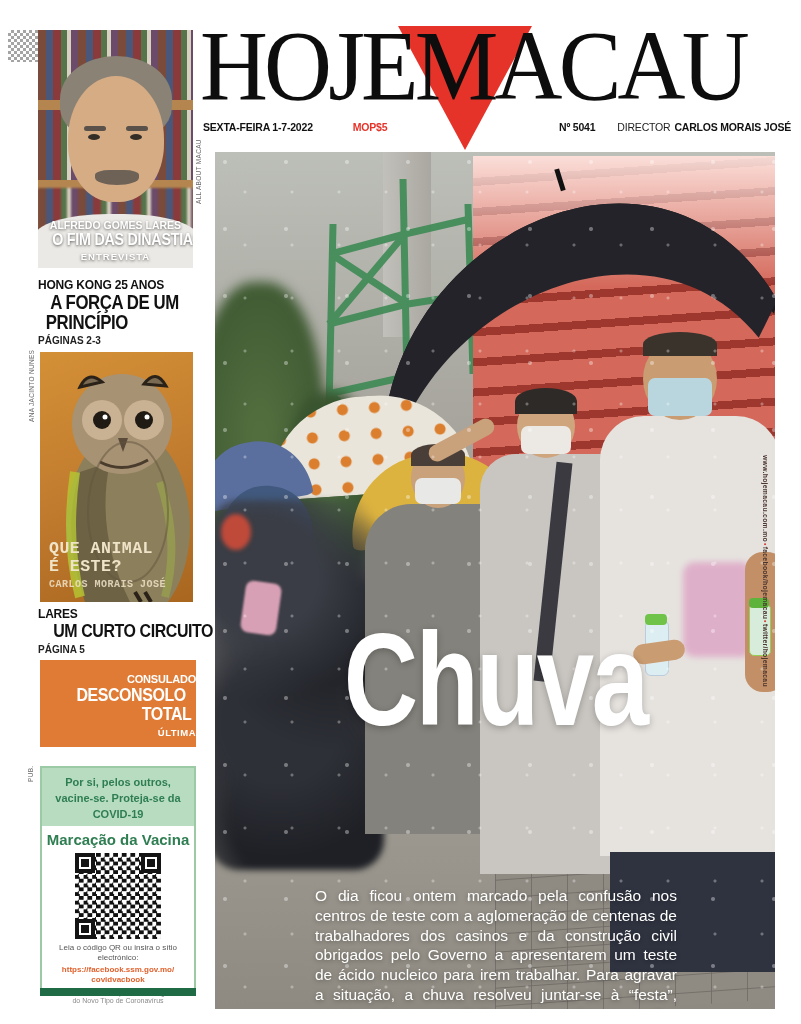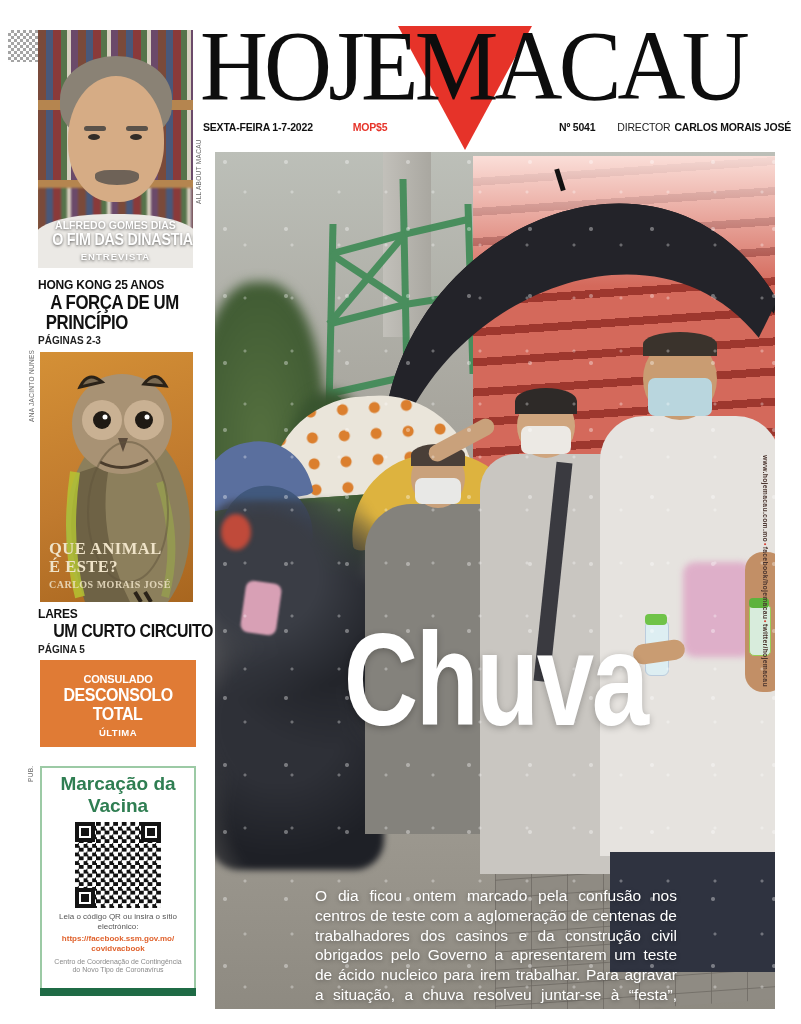--- a/index.html
+++ b/index.html
@@ -45,33 +45,33 @@
   .p-mo{position:absolute;left:57px;top:140px;width:44px;height:15px;background:#6e6257;border-radius:40% 40% 60% 60%;}
   .p-shirt{position:absolute;left:-4px;top:184px;width:164px;height:58px;background:#ebe9e5;border-radius:45% 45% 0 0/40% 40% 0 0;}
   .p-texts{position:absolute;left:0;right:0;bottom:6px;text-align:center;color:#fff;
       text-shadow:0 1px 3px rgba(0,0,0,.6);z-index:2;}
   .p-kicker{font-size:10.5px;font-weight:bold;}
   .p-title{font-size:17px;font-weight:bold;line-height:18px;letter-spacing:-.3px;}
   .p-tag{font-size:9.5px;font-weight:bold;letter-spacing:1px;margin-top:2px;}
   
   .owl{left:40px;top:352px;width:153px;height:250px;overflow:hidden;
       background:linear-gradient(160deg,#d49036,#c07a2e 55%,#a8661f);}
-  .owl-texts{position:absolute;left:9px;bottom:12px;color:#efe3c8;font-family:Liberation Serif, serif;z-index:2;}
+  .owl-texts{position:absolute;left:9px;bottom:12px;color:#efe3c8;font-family:Liberation Mono, monospace;z-index:2;}
   .owl-t{font-size:16.5px;font-weight:bold;line-height:18px;letter-spacing:.5px;}
   .owl-a{font-size:10px;font-weight:bold;opacity:.85;margin-top:3px;letter-spacing:.5px;}
   
-  .consul{left:40px;top:660px;width:156px;height:87px;background:#e07b35;color:#fff;text-align:center;padding-top:13px;box-sizing:border-box;}
+  .consul{left:40px;top:660px;width:156px;height:87px;background:#e07b35;color:#fff;text-align:right;padding-top:13px;box-sizing:border-box;}
   .consul .kicker{font-size:11px;}
   .consul .bigline{font-size:19px;line-height:19px;}
   .consul .tag{font-size:9.5px;font-weight:bold;margin-top:4px;letter-spacing:.5px;}
   
   .ad{left:40px;top:766px;width:156px;height:230px;background:#fff;border:2px solid #9ccaa5;box-sizing:border-box;text-align:center;}
   .ad-head{background:#b7dcc0;color:#2f7e52;font-weight:bold;font-size:11px;line-height:1.45;
       padding:7px 9px;height:58px;box-sizing:border-box;}
-  .ad-title{color:#2f7e52;font-weight:bold;font-size:19px;margin-top:5px;}
+  .ad-title{color:#2f7e52;font-weight:bold;font-size:15px;margin-top:5px;}
   .ad-qr{width:86px;height:86px;margin:5px auto 0;background:repeating-conic-gradient(#111 0% 25%,#fff 0% 50%) 0 0/8.6px 8.6px;}
   .ad-note{font-size:8px;color:#555;line-height:1.3;margin-top:4px;}
   .ad-link{font-size:8px;font-weight:bold;color:#e0622d;line-height:1.3;margin-top:1px;}
   .ad-foot{font-size:7px;color:#8a8a8a;line-height:1.25;margin:3px 10px 0;}
   .ad-bar{position:absolute;left:-2px;right:-2px;bottom:-2px;height:8px;background:#1f6b45;}
   
   .photo{left:203px;top:140px;width:560px;height:857px;overflow:hidden;background:#9a978f;}
   .sky{position:absolute;inset:0;background:linear-gradient(180deg,#bcbfb8 0%,#a8a69e 30%,#98948c 60%,#8e8a82 100%);}
   .pillar{position:absolute;left:168px;top:0;width:48px;height:185px;background:linear-gradient(90deg,#c2c0ba,#a9a7a0);}
   .tree{position:absolute;border-radius:45%;filter:blur(6px);}
@@ -156,21 +156,21 @@
     <div class="books" style="top:158px;height:60px;filter:blur(1px)"></div>
     <div class="p-hair"></div>
     <div class="p-face"></div>
     <div class="p-brow" style="left:46px"></div>
     <div class="p-brow" style="left:88px"></div>
     <div class="p-eye" style="left:50px"></div>
     <div class="p-eye" style="left:92px"></div>
     <div class="p-mo"></div>
     <div class="p-shirt"></div>
     <figcaption class="p-texts">
-      <div class="p-kicker">ALFREDO GOMES DIAS</div>
+      <div class="p-kicker">ALFREDO GOMES LARES</div>
       <div class="p-title"><span class="cx">O FIM DAS DINASTIAS</span></div>
       <div class="p-tag">ENTREVISTA</div>
     </figcaption>
   </figure>
   <div class="abs vtext" style="left:195px;top:140px;height:64px;">ALL ABOUT MACAU</div>
 
   <section class="abs sect" style="top:278px">
     <div class="kicker">HONG KONG 25 ANOS</div>
     <div class="bigline"><span class="cx">A FORÇA DE UM</span></div>
     <div class="bigline"><span class="cx">PRINCÍPIO</span></div>
@@ -213,20 +213,21 @@
 
   <section class="abs consul">
     <div class="kicker">CONSULADO</div>
     <div class="bigline"><span class="cx">DESCONSOLO</span></div>
     <div class="bigline"><span class="cx">TOTAL</span></div>
     <div class="tag">ÚLTIMA</div>
   </section>
 
   <div class="abs vtext" style="left:27px;top:760px;height:22px;">PUB.</div>
   <aside class="abs ad">
+    <div class="ad-head">Por si, pelos outros, vacine-se. Proteja-se da COVID-19</div>
     <div class="ad-title">Marcação da Vacina</div>
     <div class="ad-qr qr">
       <div class="f tl"></div>
         <div class="f tr"></div>
         <div class="f bl"></div>
     </div>
     <div class="ad-note">
       <span>Leia o código QR ou insira o sítio</span><br>
       <span>electrónico:</span>
     </div>

